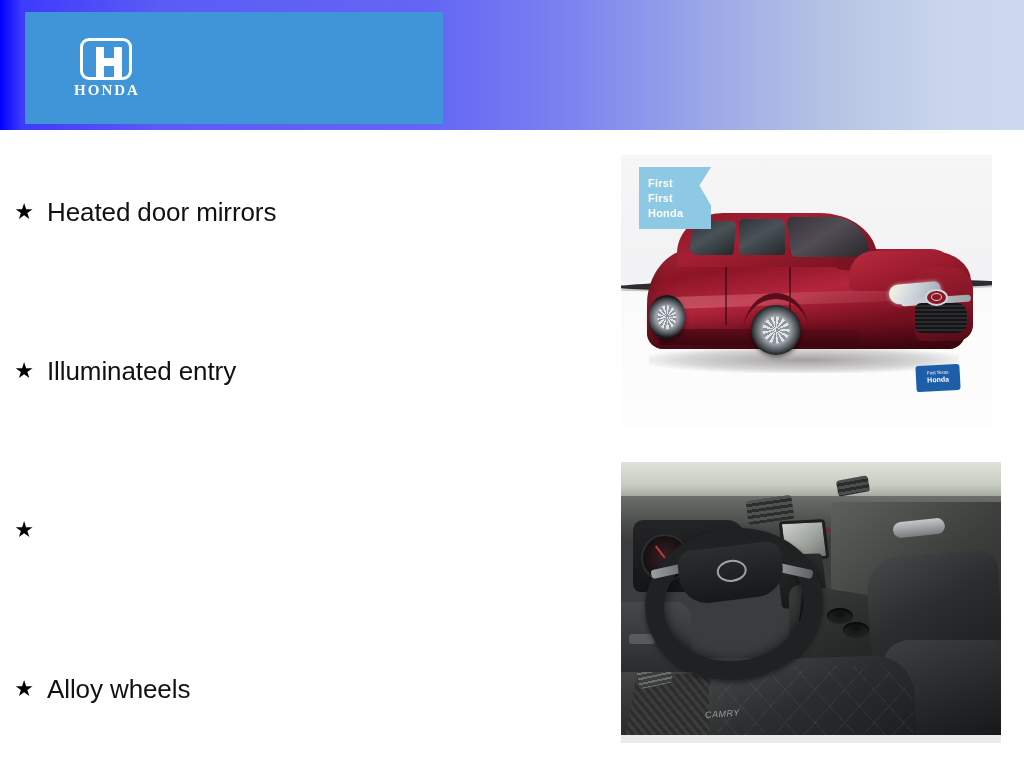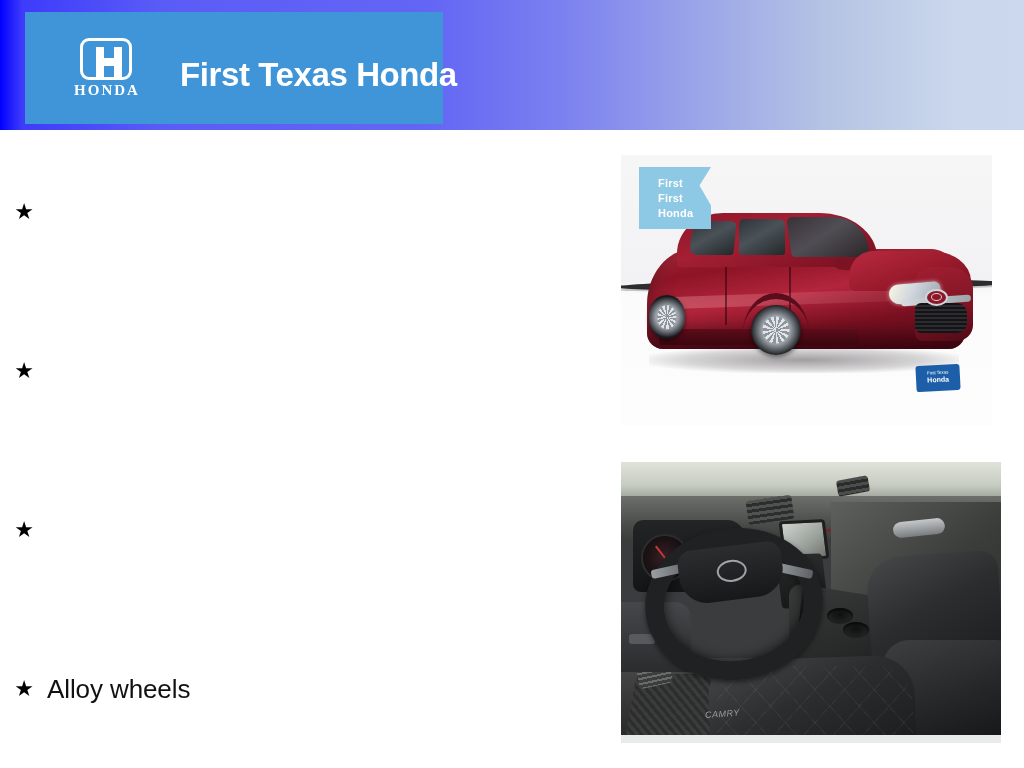--- a/index.html
+++ b/index.html
@@ -396,21 +396,21 @@
     left: 18px;
     top: 12px;
     width: 72px;
     height: 62px;
     background: #8dc8e4;
     clip-path: polygon(0 0, 100% 0, 84% 30%, 100% 62%, 100% 100%, 0 100%);
     color: #ffffff;
     font-size: 11px;
     font-weight: bold;
     line-height: 15px;
-    padding: 9px 0 0 19px;
+    padding: 9px 0 0 9px;
     box-sizing: border-box;
     letter-spacing: .2px;
     z-index: 6;
   }
 
   
   .int-bg { position:absolute; inset:0; background:#3a3c3e; }
   .int-windshield {
     position:absolute; left:0; top:0; width:380px; height:42px;
     background: linear-gradient(to bottom, #dfe3da 0%, #c7ccc2 55%, #8f948c 100%);
@@ -592,33 +592,34 @@
 
     <div class="honda-emblem">
       <div class="emblem-mark">
         <div class="emblem-h-left"></div>
         <div class="emblem-h-right"></div>
         <div class="emblem-h-bar"></div>
       </div>
       <div class="emblem-word">HONDA</div>
     </div>
 
-    <div class="logo-text">First Texas Honda</div>
   </div>
 
 </div>
 
 <div class="feature-list">
 
   <div class="feature-item i0">
     <span class="star-bullet">★</span>
+    <span class="feature-label">Heated door mirrors</span>
   </div>
 
   <div class="feature-item i1">
     <span class="star-bullet">★</span>
+    <span class="feature-label">Illuminated entry</span>
   </div>
 
   <div class="feature-item i2">
     <span class="star-bullet">★</span>
   </div>
 
   <div class="feature-item i3">
     <span class="star-bullet">★</span>
     <span class="feature-label">Alloy wheels</span>
   </div>

